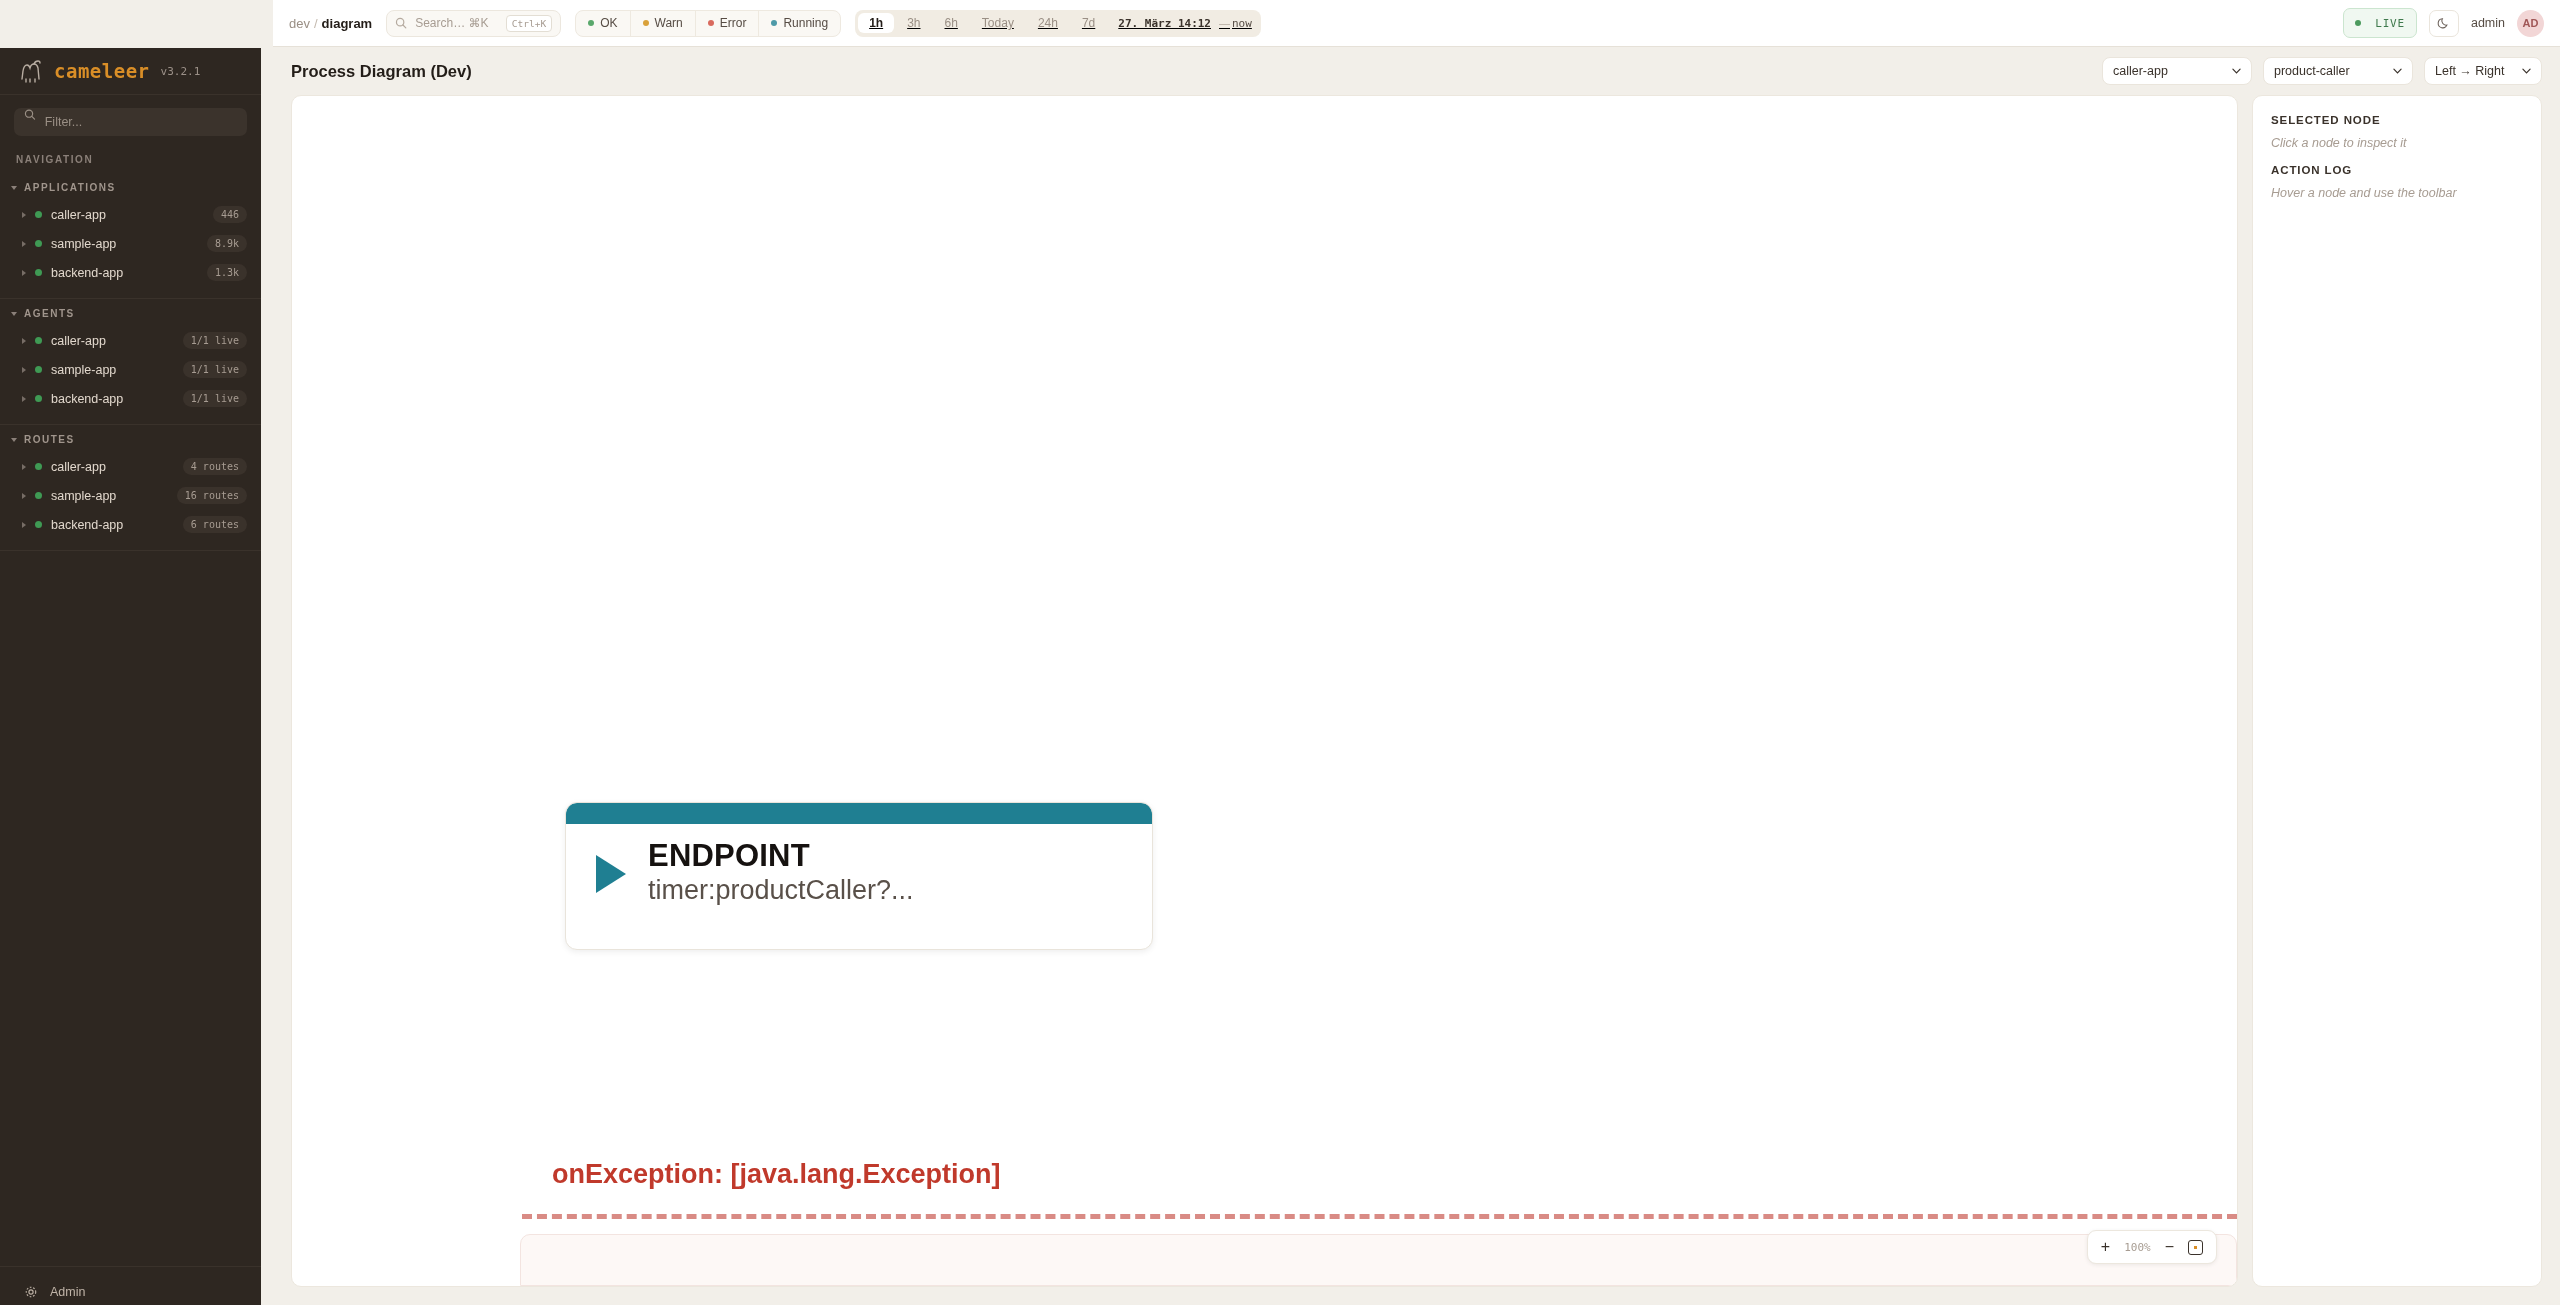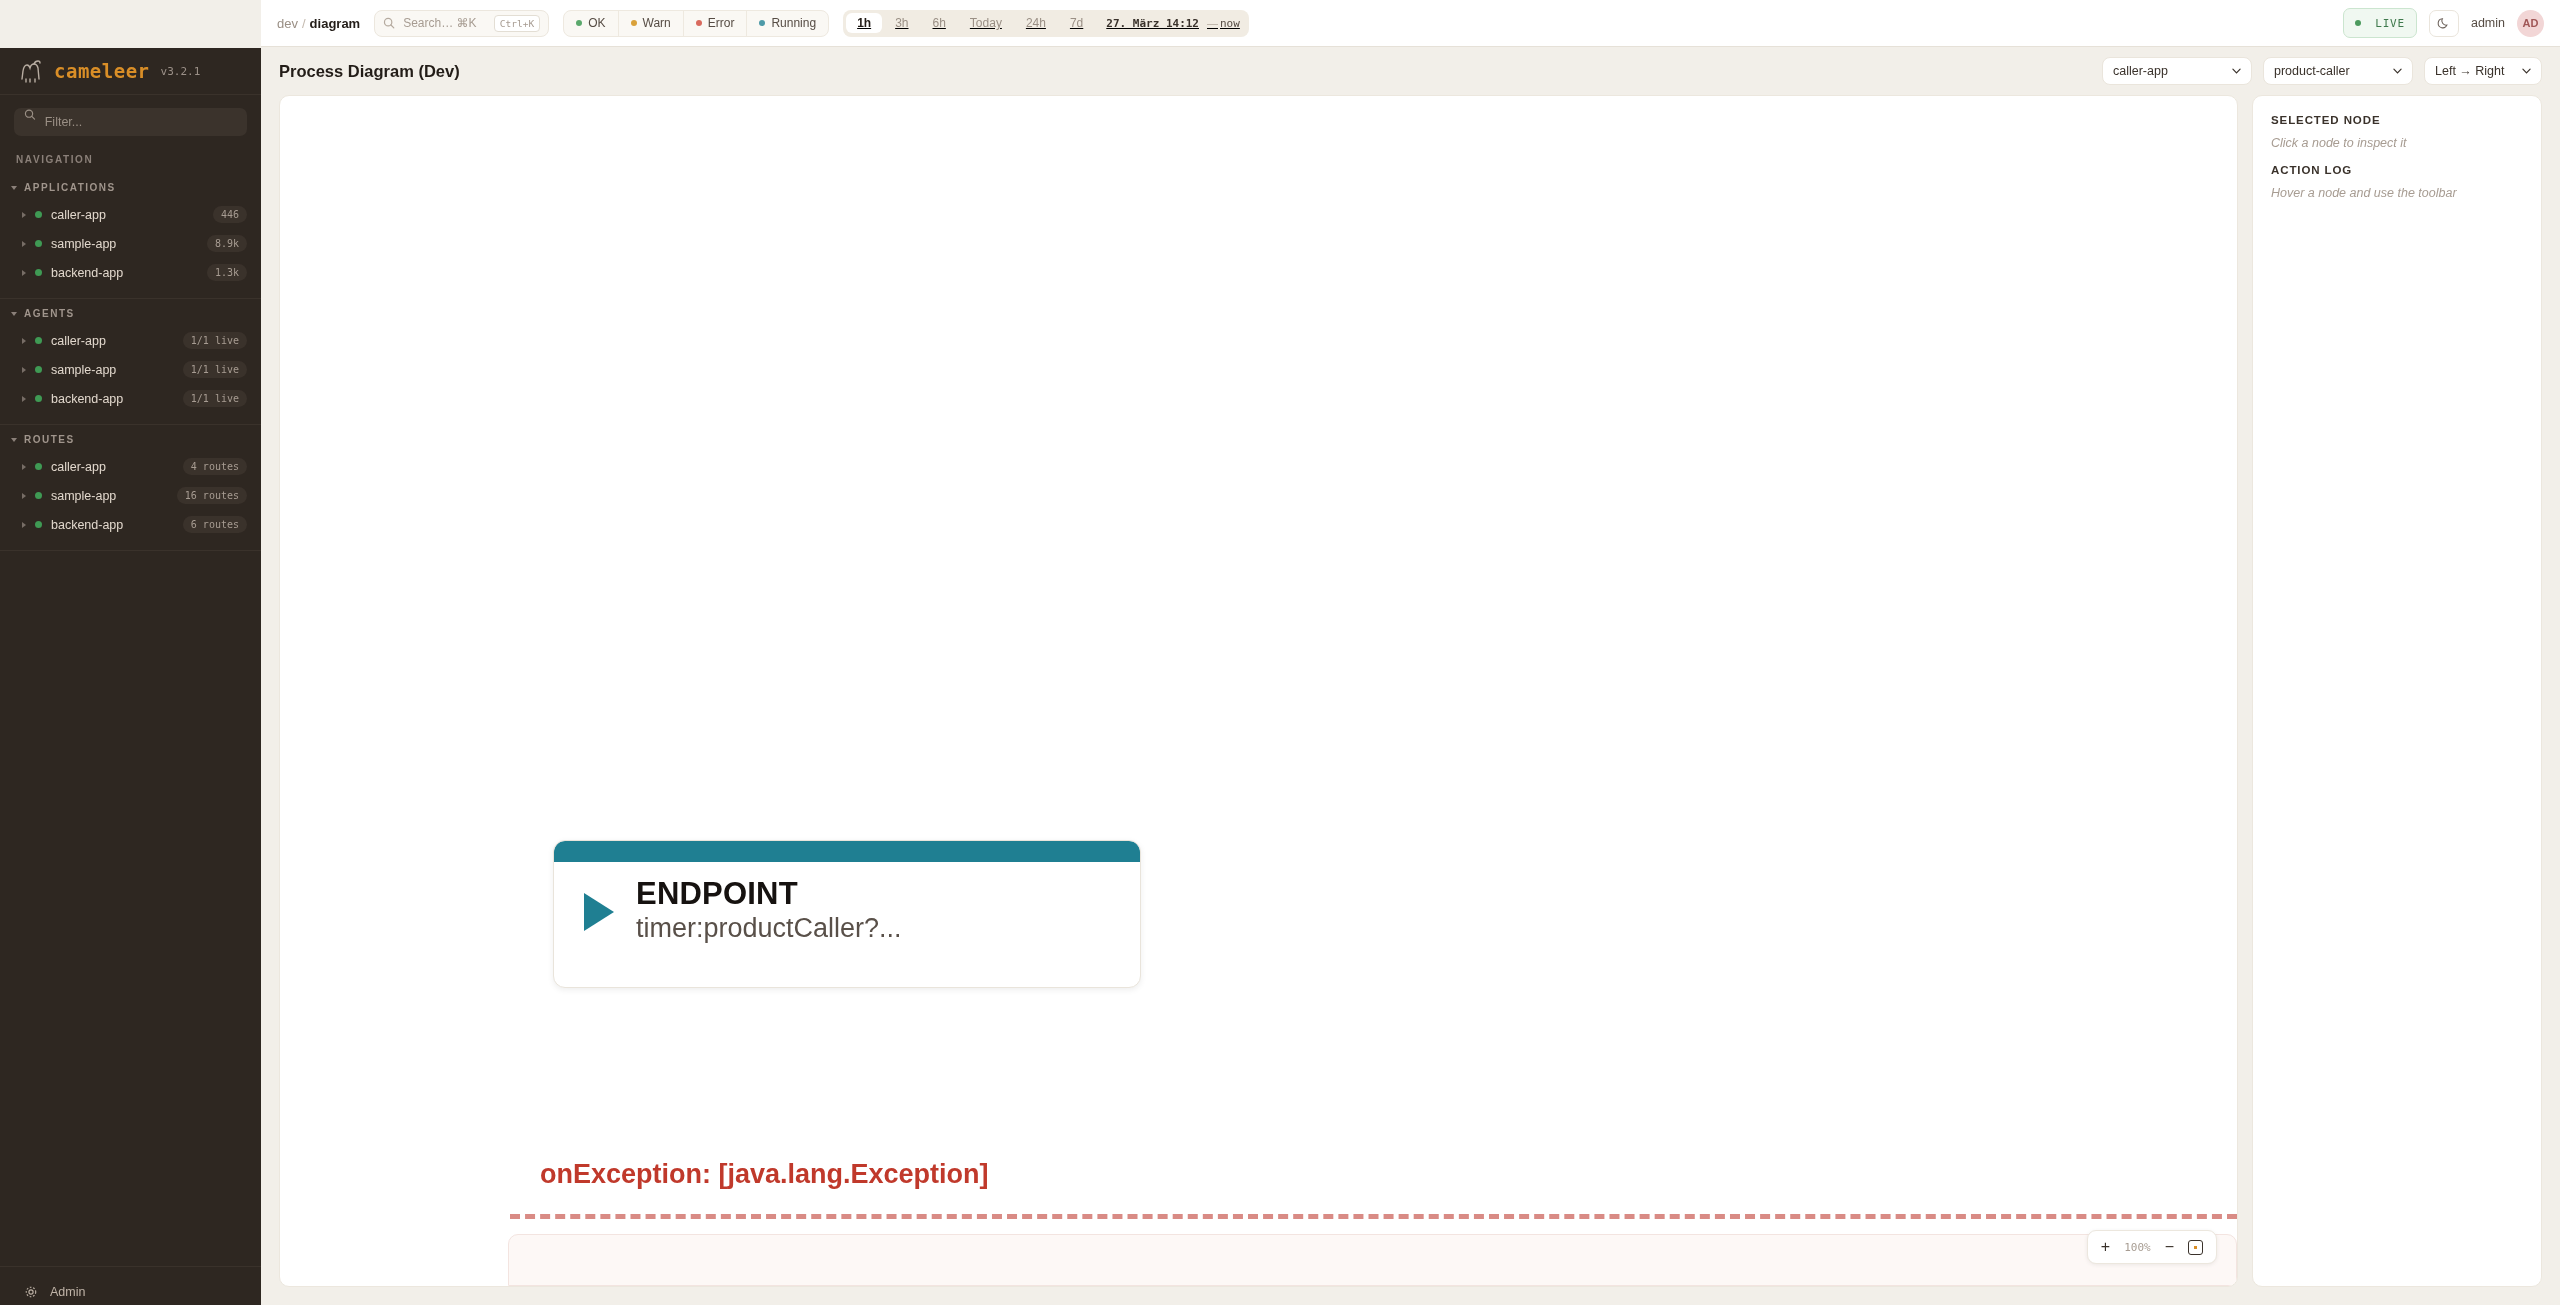--- a/index.html
+++ b/index.html
@@ -75,21 +75,21 @@
   }
   .sidebar-footer { margin-top: auto; border-top: 1px solid #3a322b; padding: 10px 0 16px 0; }
   .foot-item {
     display: flex; align-items: center; gap: 12px;
     padding: 8px 16px 8px 24px; cursor: pointer;
     font-size: 12.5px; color: #bfb3a7;
   }
   .foot-ico { width: 14px; height: 14px; display: block; }
 
   
-  .main { flex: 1 1 auto; display: flex; flex-direction: column; background: #f2efe9; min-width: 0; }
+  .main { flex: 1 1 auto; display: flex; flex-direction: column; background: #f2efe9; min-width: 0; margin-left: 12px; }
   .topbar {
     height: 47px; background: #ffffff; display: flex; align-items: center;
     gap: 14px; padding: 0 16px; border-bottom: 1px solid #e6e1d8;
   }
   .crumb { font-size: 13px; color: #9a8f85; }
   .crumb-sep { font-size: 13px; color: #c3b9ae; margin: 0 4px; }
   .crumb-cur { font-size: 13px; color: #231d18; font-weight: 700; }
   .search {
     display: flex; align-items: center; gap: 8px;
     width: 175px; height: 27px; border-radius: 8px;
@@ -158,21 +158,21 @@
   }
   .chev { width: 9px; height: 6px; display: block; flex: 0 0 auto; }
 
   
   .content { flex: 1 1 auto; display: flex; gap: 14px; padding: 0 18px 18px 18px; min-height: 0; }
   .canvas {
     flex: 1 1 auto; background: #ffffff; border: 1px solid #ece7de;
     border-radius: 10px; position: relative; overflow: hidden; min-width: 0;
   }
   .node-endpoint {
-    position: absolute; left: 273px; top: 744px; width: 588px; height: 148px;
+    position: absolute; left: 273px; top: 706px; width: 588px; height: 148px;
     background: #ffffff; border: 1px solid #e9e4db; border-radius: 12px;
     box-shadow: 0 2px 6px rgba(0,0,0,.07); overflow: hidden;
   }
   .node-head { height: 21px; background: #1f7f92; border-radius: 11px 11px 0 0; }
   .node-body { display: flex; align-items: center; gap: 22px; padding: 14px 26px 0 30px; }
   .play-tri {
     width: 0; height: 0; border-left: 30px solid #1f7f92;
     border-top: 19px solid transparent; border-bottom: 19px solid transparent;
     flex: 0 0 auto; margin-top: 2px;
   }

